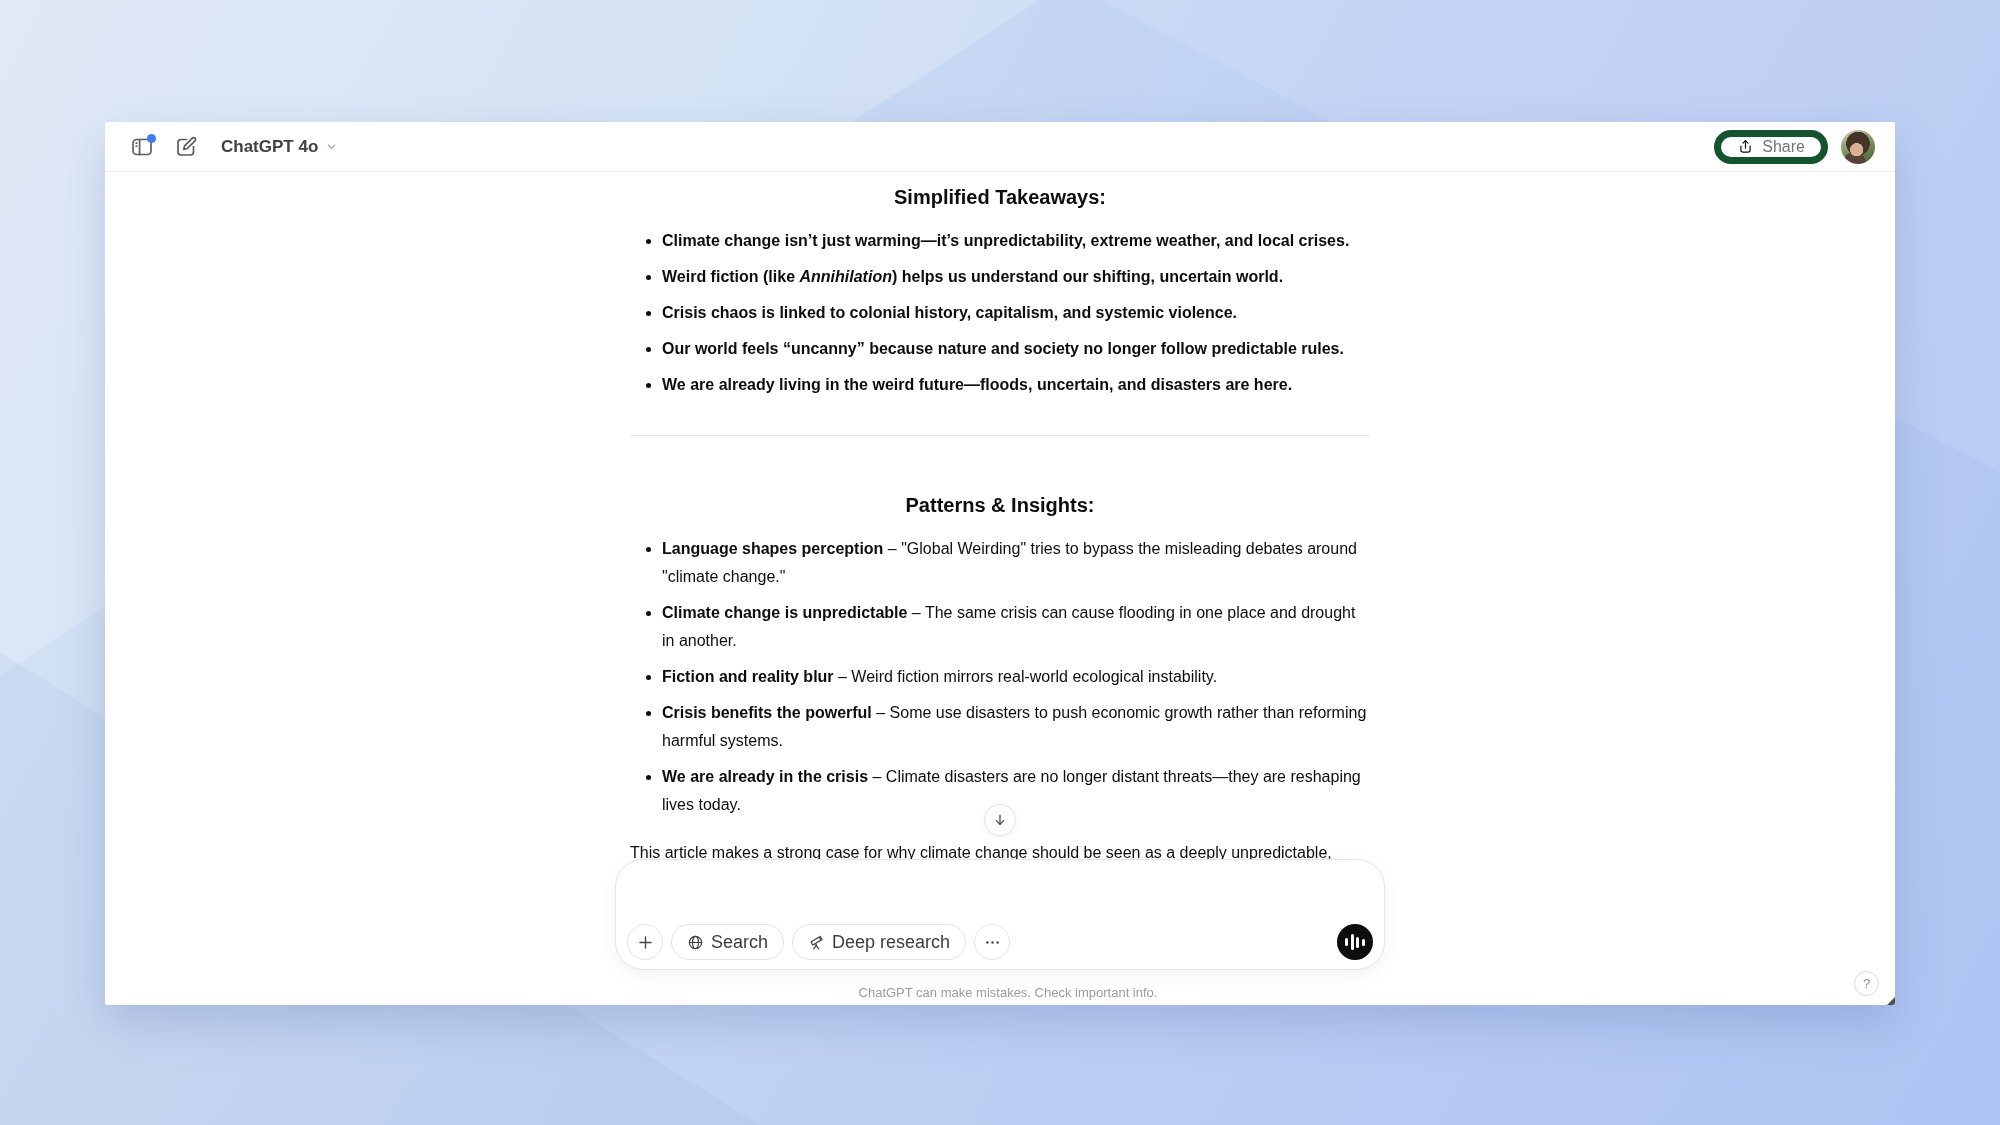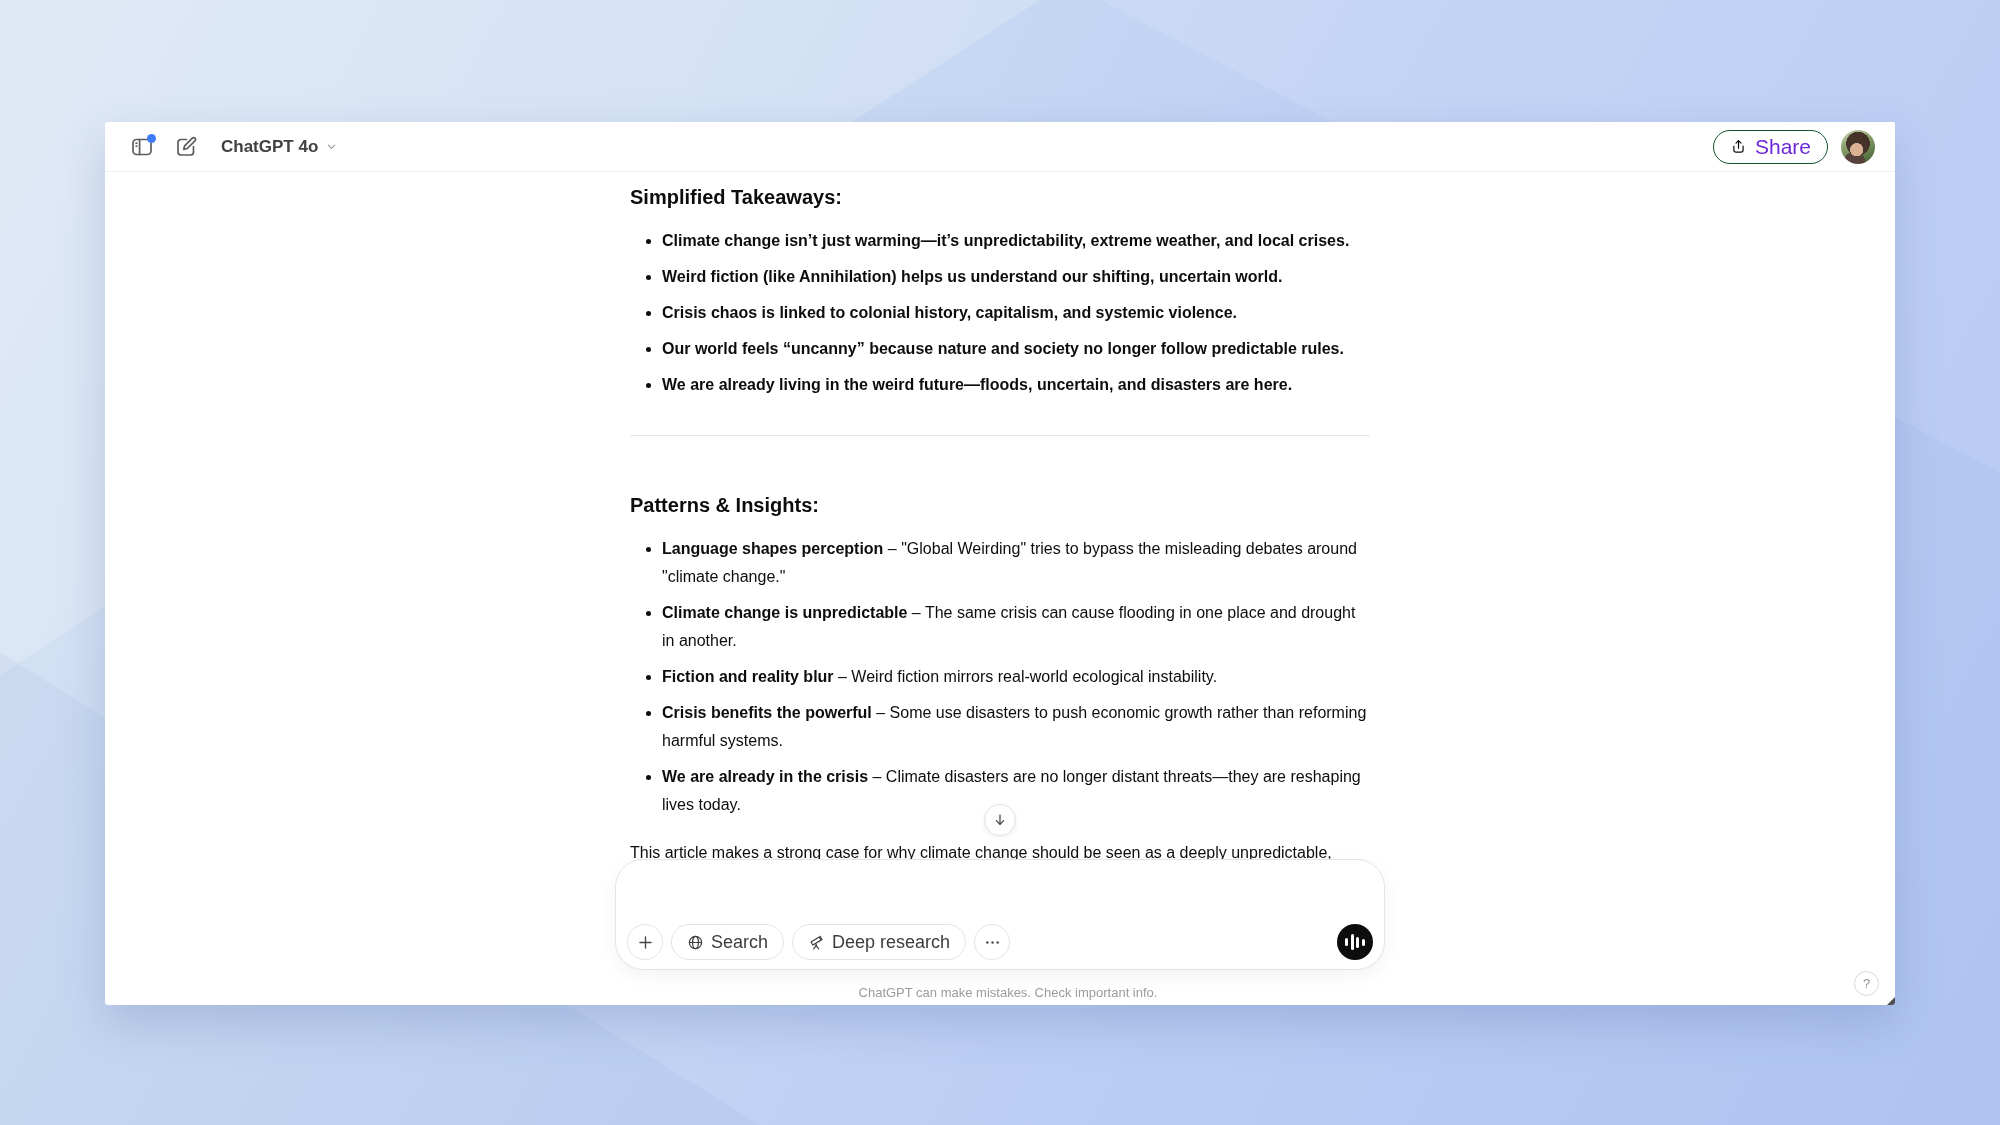--- a/index.html
+++ b/index.html
@@ -35,44 +35,44 @@
   .icon-btn svg { stroke:#5d5d5d; fill:none; stroke-width:1.7; stroke-linecap:round; stroke-linejoin:round; }
   .blue-dot { position:absolute; top:4px; right:3px; width:9px; height:9px; border-radius:50%; }
   .model-switcher {
     margin-left:8px; display:flex; align-items:center; gap:7px; cursor:pointer;
     font-size:17px; font-weight:600; color:#414141; background:none; border:none;
     font-family:inherit;
   }
   .model-switcher svg { stroke:#9a9a9a; fill:none; stroke-width:2; stroke-linecap:round; stroke-linejoin:round; }
   .hdr-right { margin-left:auto; display:flex; align-items:center; gap:13px; }
   .share-btn {
-    height:34px; padding:0 16px; border:1px solid #14532d; border-radius:17px;
+    height:34px; padding:0 16px; border:7px solid #14532d; border-radius:17px;
     display:flex; align-items:center; gap:8px; background:#fff; cursor:pointer;
-    font-size:21px; font-weight:500; color:#6d28d9; font-family:inherit;
+    font-size:16px; font-weight:500; color:#737373; font-family:inherit;
   }
   .share-btn svg { stroke:#0d0d0d; fill:none; stroke-width:1.7; stroke-linecap:round; stroke-linejoin:round; }
   .avatar {
     width:34px; height:34px; border-radius:50%; cursor:pointer; border:none;
     background:
       radial-gradient(circle at 46% 58%, #d9b294 0 24%, rgba(0,0,0,0) 25%),
       radial-gradient(circle at 50% 40%, #45332a 0 44%, rgba(0,0,0,0) 45%),
       radial-gradient(circle at 40% 96%, #56423a 0 28%, rgba(0,0,0,0) 29%),
       linear-gradient(155deg,#cdd6bc 0%,#8ba06b 38%,#5d7746 75%,#46603a 100%);
   }
 
   
   .content {
     position:absolute; left:50%; transform:translateX(-50%); top:61px; width:740px;
     color:#0d0d0d; font-size:16px; line-height:28px; z-index:1;
   }
-  .section-heading { font-size:20px; line-height:28px; font-weight:700; margin:0 0 16px; }
+  .section-heading { font-size:20px; line-height:28px; font-weight:700; margin:0 0 16px;text-align:center; }
   .content ul { margin:0; padding-left:32px; list-style:disc; }
   .content li { margin-bottom:8px; }
   .content .b { font-weight:700; }
-  .content .i { }
+  .content .i { font-style:italic; }
   .content hr { border:0; border-top:1px solid #e6e6e6; margin:36px 0 55px; }
   .closing { margin-top:20px; }
 
   
   .scroll-btn {
     position:absolute; left:50%; margin-left:-16px; top:682px; z-index:6;
     width:32px; height:32px; border-radius:50%; background:#fff; cursor:pointer;
     border:1px solid #e3e3e3; box-shadow:0 2px 6px rgba(0,0,0,.06);
     display:flex; align-items:center; justify-content:center;
   }

